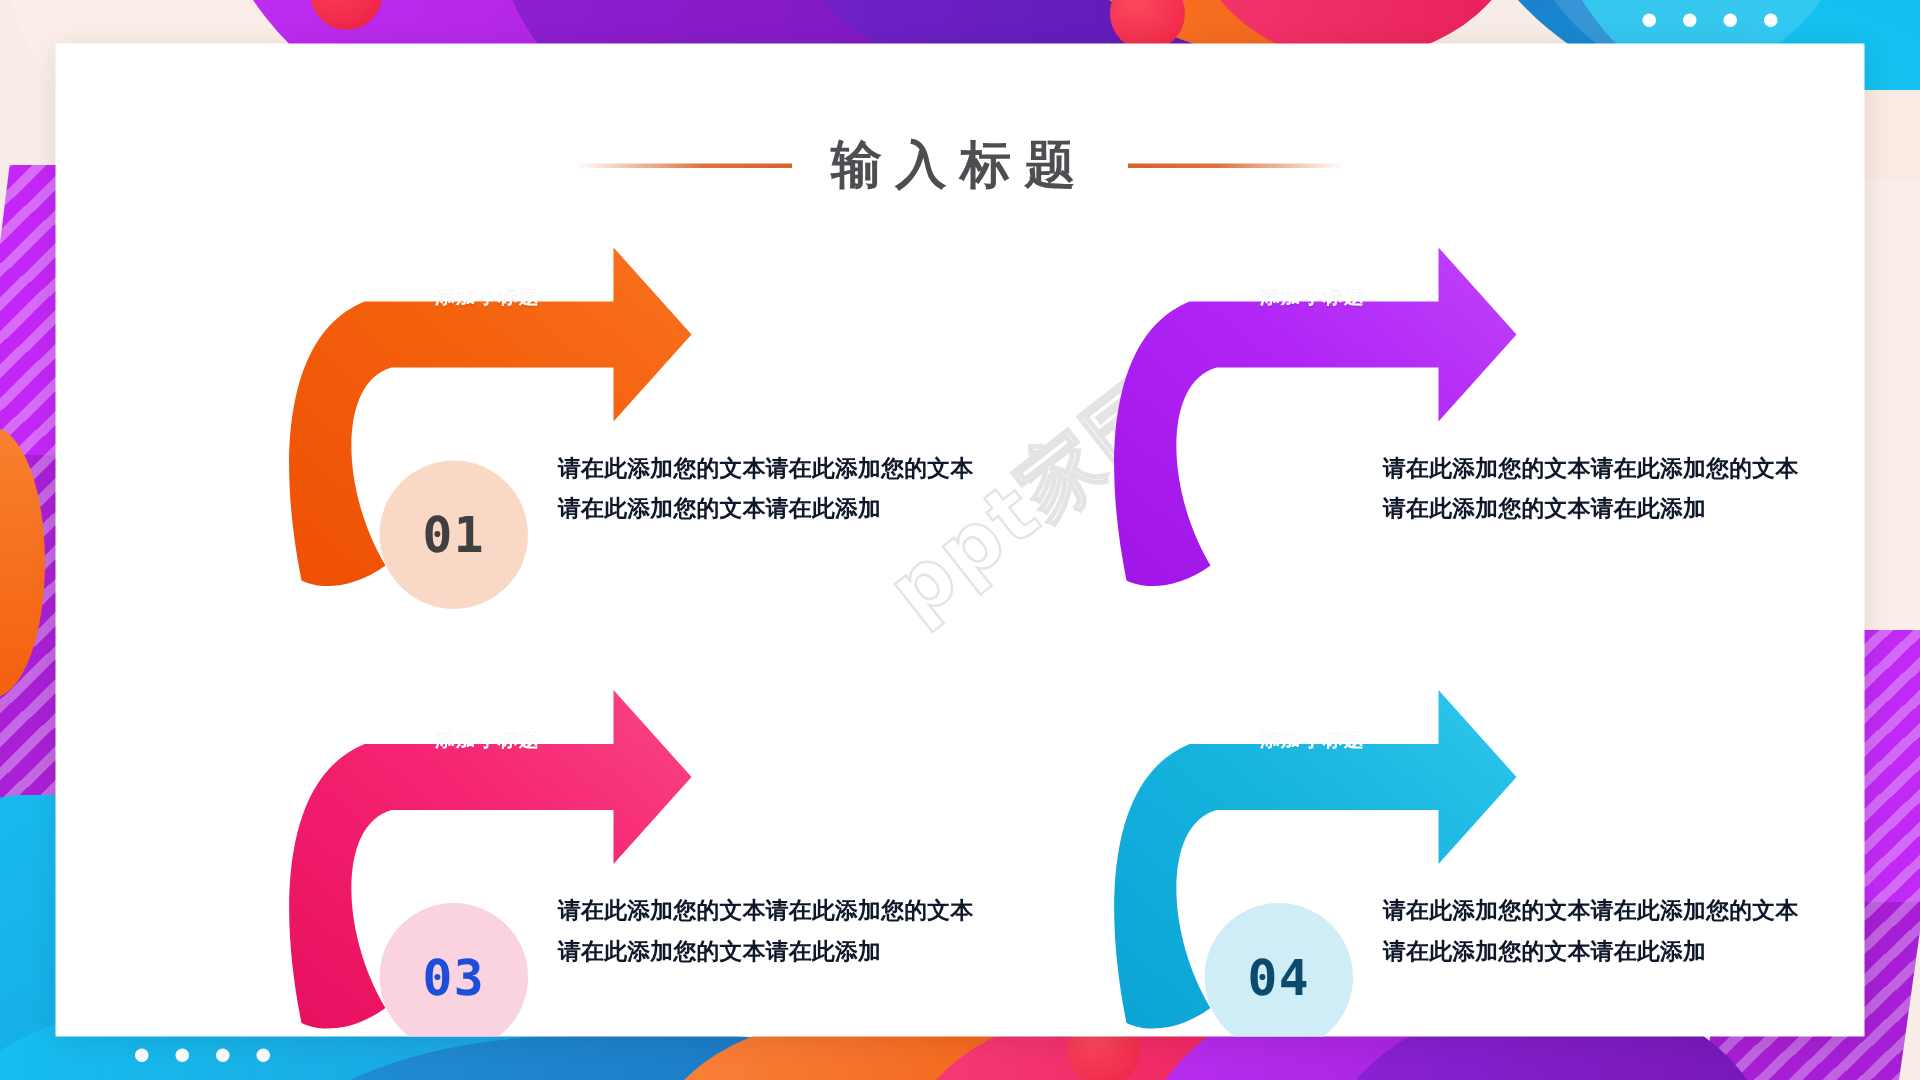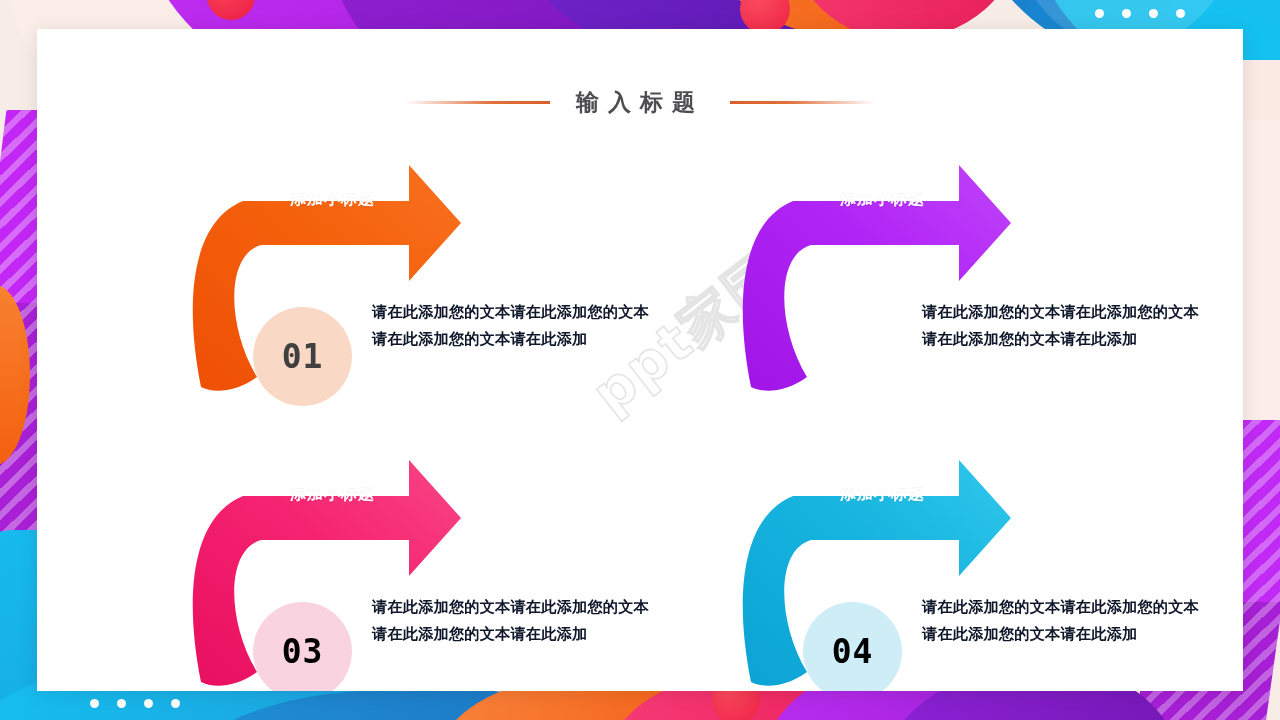--- a/index.html
+++ b/index.html
@@ -176,37 +176,37 @@
 
   
   .title-wrap{
     position:absolute; left:0; top:58px; width:1206px;
     display:flex; align-items:center; justify-content:center; gap:26px;
   }
   .title-rule{ height:3px; width:145px; }
   .title-rule.left{ background:linear-gradient(90deg,rgba(233,115,50,0) 0%,#e0703a 60%,#d9602a 100%); }
   .title-rule.right{ background:linear-gradient(270deg,rgba(233,115,50,0) 0%,#e0703a 60%,#d9602a 100%); }
   .title-text{
-    font-size:23px; font-weight:700; color:#4e4e52;
+    font-size:34px; font-weight:700; color:#4e4e52;
     letter-spacing:9px; white-space:nowrap;
     font-family:"DejaVu Sans","Liberation Sans",sans-serif;
   }
 
   
   .item{ position:absolute; width:560px; height:250px; }
   .item-1{ left:128px; top:128px; }
   .item-2{ left:678px; top:128px; }
   .item-3{ left:128px; top:423px; }
   .item-4{ left:678px; top:423px; }
 
   .arrow-svg{ position:absolute; left:0; top:0; width:300px; height:230px; overflow:visible; }
 
   .sub-title{
     position:absolute; left:125px; top:32px;
-    font-size:16px; font-weight:700; color:#ffffff;
+    font-size:13px; font-weight:700; color:#ffffff;
     letter-spacing:1px; white-space:nowrap;
     text-shadow:0 1px 1px rgba(0,0,0,.07);
   }
 
   .num-circle{
     position:absolute; left:88px; top:150px;
     width:99px; height:99px; border-radius:50%;
     display:flex; align-items:center; justify-content:center;
   }
   .num-text{
@@ -318,37 +318,37 @@
           <linearGradient id="g3" x1="0" y1="1" x2="1" y2="0">
             <stop offset="0%" stop-color="#E80F5F"></stop>
             <stop offset="55%" stop-color="#F52371"></stop>
             <stop offset="100%" stop-color="#F94585"></stop>
           </linearGradient>
         </defs>
         <path d="M36 230 C 20 150, 24 66, 78 44 L 244 44 L 244 8 L 296 66 L 244 124 L 244 88 L 96 88 C 60 98, 62 170, 92 220 C 70 236, 48 236, 36 230 Z" fill="url(#g3)"></path>
       </svg>
       <div class="sub-title">添加小标题</div>
       <div class="num-circle" style="background:#F9D3E0">
-        <span class="num-text" style="color:#000000">03</span>
+        <span class="num-text" style="color:#1d4ed8">03</span>
       </div>
       <div class="body-text">请在此添加您的文本请在此添加您的文本请在此添加您的文本请在此添加</div>
     </div>
 
     <div class="item item-4">
       <svg class="arrow-svg" viewBox="0 0 300 230">
         <defs>
           <linearGradient id="g4" x1="0" y1="1" x2="1" y2="0">
             <stop offset="0%" stop-color="#0BA3D4"></stop>
             <stop offset="55%" stop-color="#17B4DF"></stop>
             <stop offset="100%" stop-color="#2FC7EC"></stop>
           </linearGradient>
         </defs>
         <path d="M36 230 C 20 150, 24 66, 78 44 L 244 44 L 244 8 L 296 66 L 244 124 L 244 88 L 96 88 C 60 98, 62 170, 92 220 C 70 236, 48 236, 36 230 Z" fill="url(#g4)"></path>
       </svg>
       <div class="sub-title">添加小标题</div>
       <div class="num-circle" style="background:#CFEDF7">
-        <span class="num-text" style="color:#000000">04</span>
+        <span class="num-text" style="color:#0c4a6e">04</span>
       </div>
       <div class="body-text">请在此添加您的文本请在此添加您的文本请在此添加您的文本请在此添加</div>
     </div>
 
   </div>
 </div>
 
 </body></html>

